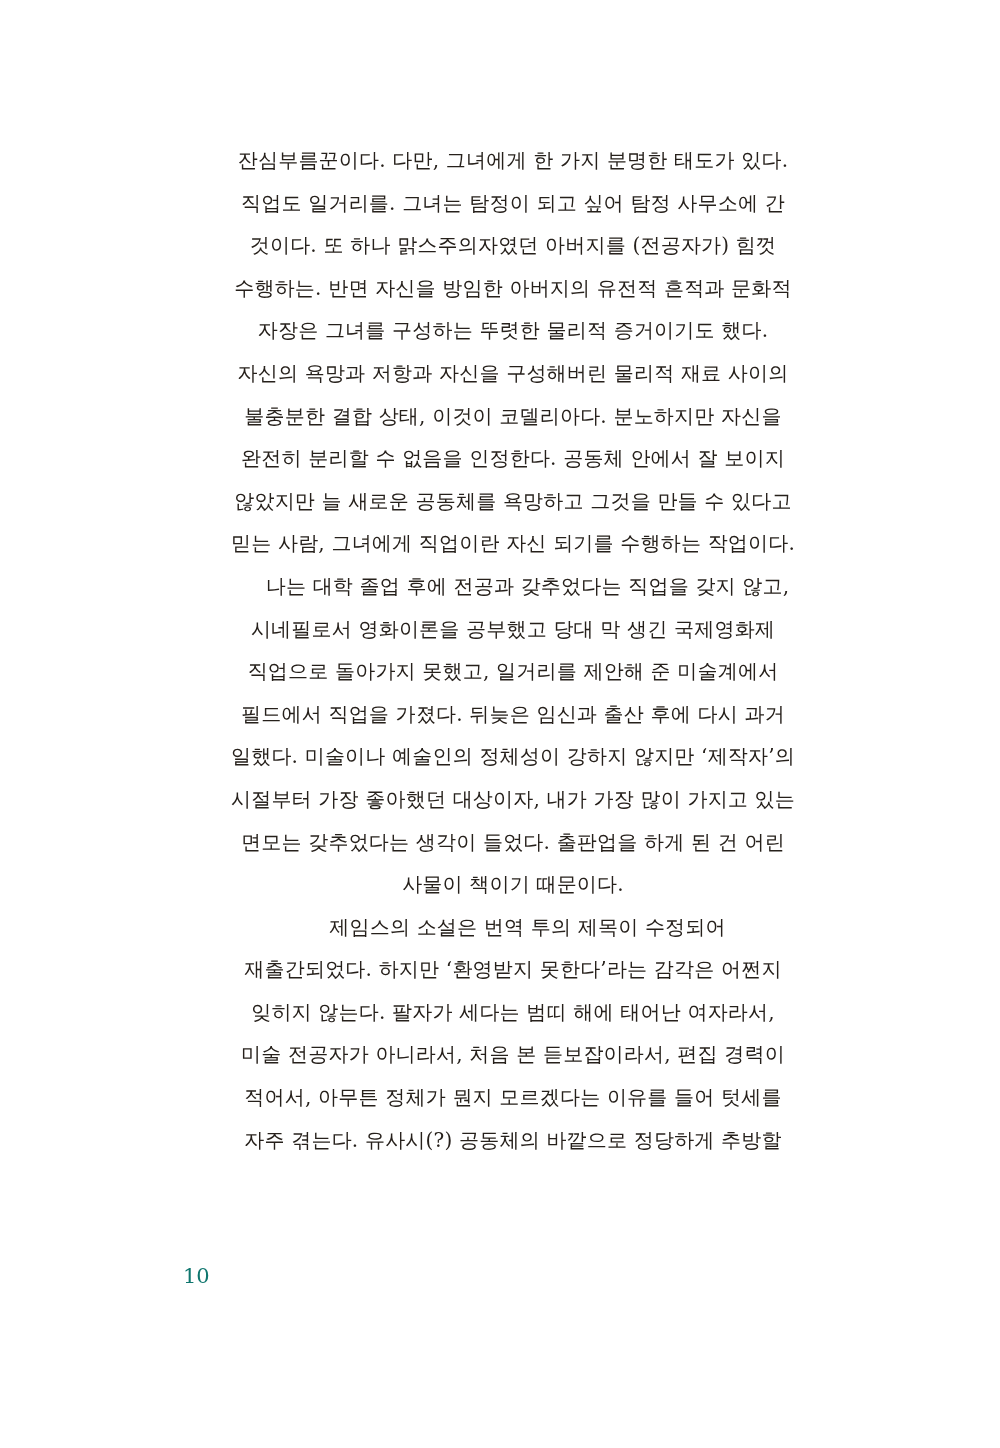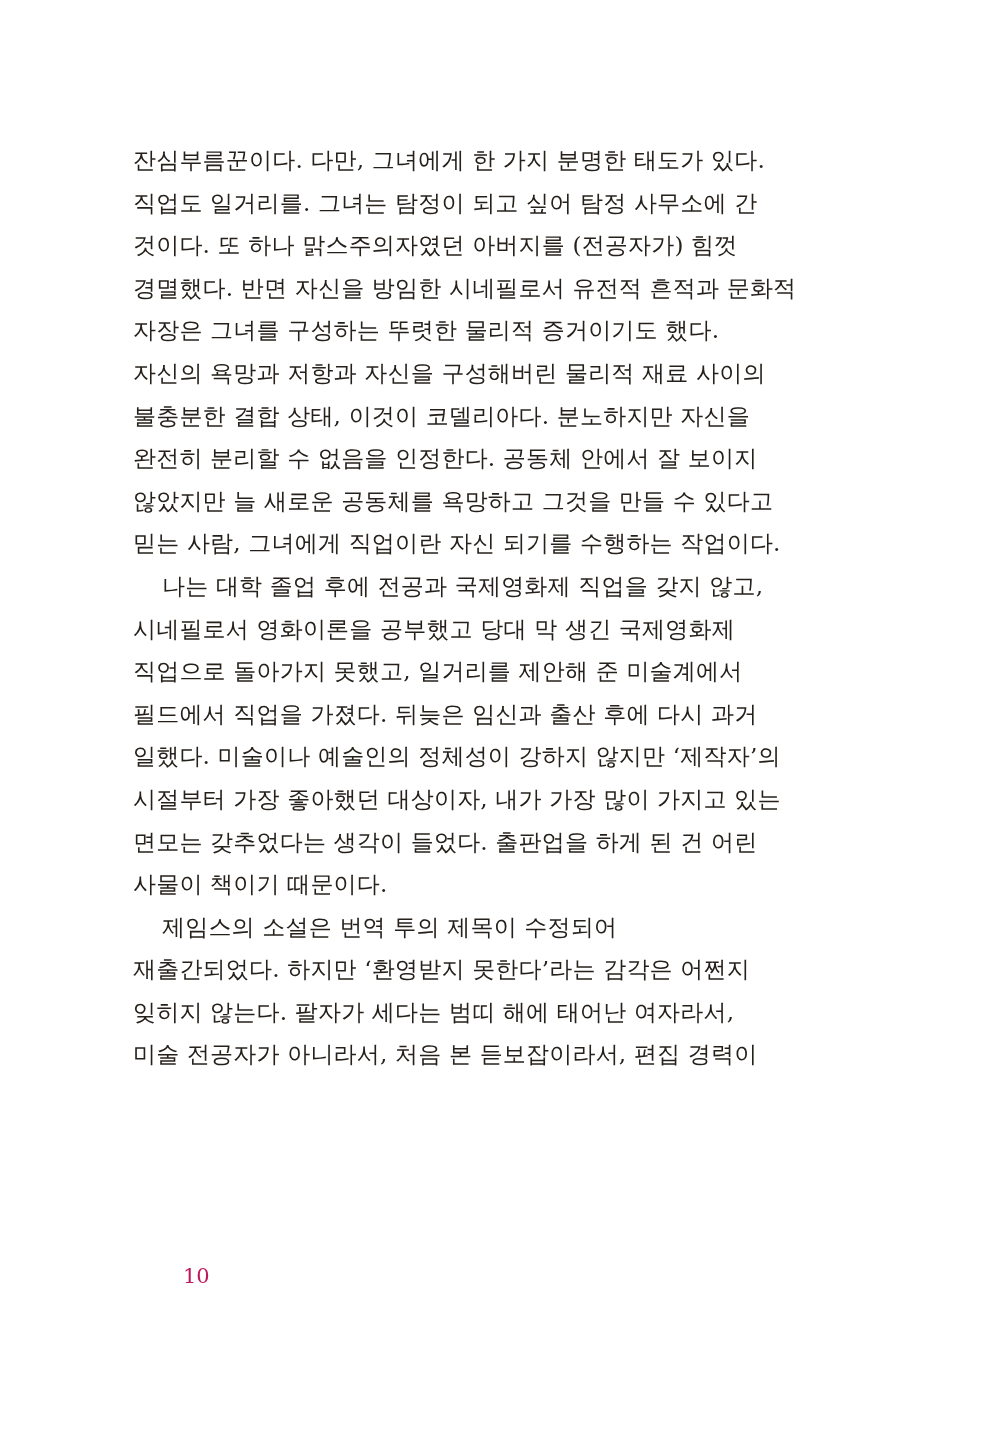--- a/index.html
+++ b/index.html
@@ -16,60 +16,62 @@
     font-family: "DejaVu Serif", serif;
     color: #26201b;
   }
   .text-block {
     position: absolute;
     left: 133px;
     top: 139px;
     width: 760px;
   }
   .line {
-    font-size: 23px;
+    font-size: 20px;
     line-height: 42.6px;
     letter-spacing: 0.2px;
     white-space: nowrap;
-    text-align: left;
+    text-align: center;
   }
   .line.indent {
     padding-left: 29px;
   }
   .page-number {
     position: absolute;
     left: 183px;
     top: 1262px;
     font-size: 21px;
     line-height: 28px;
-    color: #be185d;
+    color: #0f766e;
   }
 </style>
 </head>
 <body>
 
 <div class="page">
   <div class="text-block">
     <div class="line">잔심부름꾼이다. 다만, 그녀에게 한 가지 분명한 태도가 있다.</div>
     <div class="line">직업도 일거리를. 그녀는 탐정이 되고 싶어 탐정 사무소에 간</div>
     <div class="line">것이다. 또 하나 맑스주의자였던 아버지를 (전공자가) 힘껏</div>
-    <div class="line">경멸했다. 반면 자신을 방임한 시네필로서 유전적 흔적과 문화적</div>
+    <div class="line">수행하는. 반면 자신을 방임한 아버지의 유전적 흔적과 문화적</div>
     <div class="line">자장은 그녀를 구성하는 뚜렷한 물리적 증거이기도 했다.</div>
     <div class="line">자신의 욕망과 저항과 자신을 구성해버린 물리적 재료 사이의</div>
     <div class="line">불충분한 결합 상태, 이것이 코델리아다. 분노하지만 자신을</div>
     <div class="line">완전히 분리할 수 없음을 인정한다. 공동체 안에서 잘 보이지</div>
     <div class="line">않았지만 늘 새로운 공동체를 욕망하고 그것을 만들 수 있다고</div>
     <div class="line">믿는 사람, 그녀에게 직업이란 자신 되기를 수행하는 작업이다.</div>
-    <div class="line indent">나는 대학 졸업 후에 전공과 국제영화제 직업을 갖지 않고,</div>
+    <div class="line indent">나는 대학 졸업 후에 전공과 갖추었다는 직업을 갖지 않고,</div>
     <div class="line">시네필로서 영화이론을 공부했고 당대 막 생긴 국제영화제</div>
     <div class="line">직업으로 돌아가지 못했고, 일거리를 제안해 준 미술계에서</div>
     <div class="line">필드에서 직업을 가졌다. 뒤늦은 임신과 출산 후에 다시 과거</div>
     <div class="line">일했다. 미술이나 예술인의 정체성이 강하지 않지만 ‘제작자’의</div>
     <div class="line">시절부터 가장 좋아했던 대상이자, 내가 가장 많이 가지고 있는</div>
     <div class="line">면모는 갖추었다는 생각이 들었다. 출판업을 하게 된 건 어린</div>
     <div class="line">사물이 책이기 때문이다.</div>
     <div class="line indent">제임스의 소설은 번역 투의 제목이 수정되어</div>
     <div class="line">재출간되었다. 하지만 ‘환영받지 못한다’라는 감각은 어쩐지</div>
     <div class="line">잊히지 않는다. 팔자가 세다는 범띠 해에 태어난 여자라서,</div>
     <div class="line">미술 전공자가 아니라서, 처음 본 듣보잡이라서, 편집 경력이</div>
+    <div class="line">적어서, 아무튼 정체가 뭔지 모르겠다는 이유를 들어 텃세를</div>
+    <div class="line">자주 겪는다. 유사시(?) 공동체의 바깥으로 정당하게 추방할</div>
   </div>
   <div class="page-number">10</div>
 </div>
 
 </body></html>

